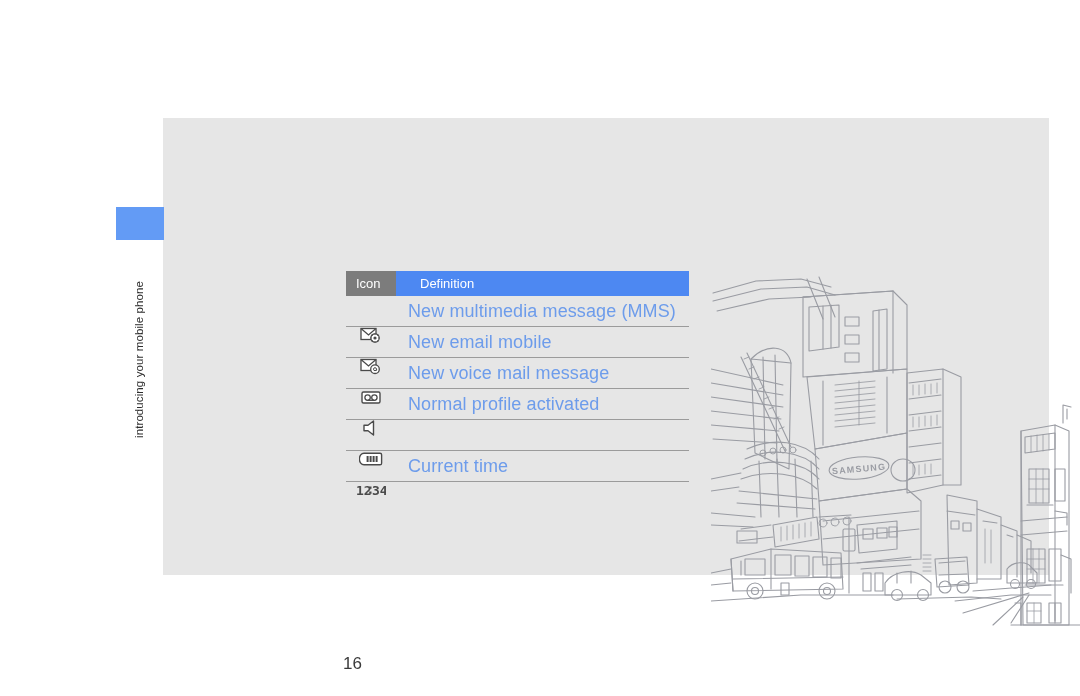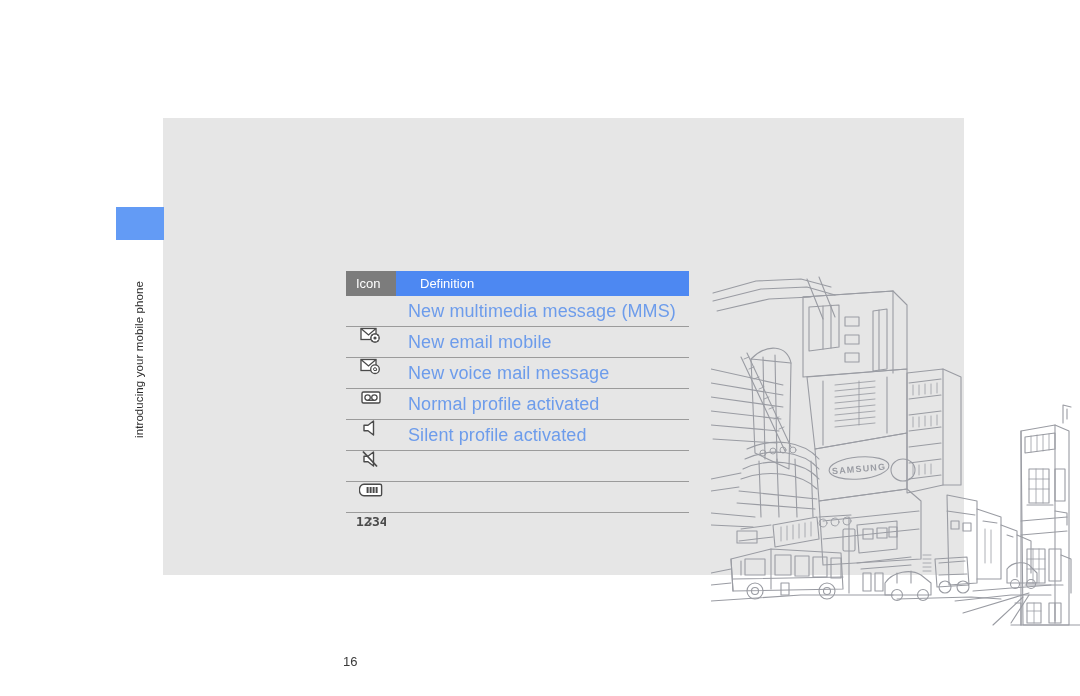--- a/index.html
+++ b/index.html
@@ -17,21 +17,21 @@
     width: 1080px;
     height: 696px;
     background: #ffffff;
   }
 
   
   .page-panel {
     position: absolute;
     left: 163px;
     top: 118px;
-    width: 801px;
+    width: 886px;
     height: 457px;
     background: #e6e6e6;
   }
 
   
   .chapter-tab {
     position: absolute;
     left: 116px;
     top: 207px;
     width: 48px;
@@ -116,21 +116,21 @@
   }
 
   
   .glyph { display: block; }
 
   
   .page-num {
     position: absolute;
     left: 180px;
     top: 536px;
-    font-size: 13px;
+    font-size: 17px;
     color: #3a3a3a;
   }
 
   
   .illustration {
     position: absolute;
     left: 548px;
     top: 155px;
     width: 370px;
     height: 360px;
@@ -200,29 +200,20 @@
 
       <div class="tbl-row">
         <div class="cell-icon">
           <svg class="glyph" width="20" height="18" viewBox="0 0 20 18">
             <path d="M3 6.2 L3 11.8 L7 11.8 L12.5 16 L12.5 2 L7 6.2 Z" fill="#ffffff" stroke="#4a4a4a" stroke-width="1.4" stroke-linejoin="round"></path>
           </svg>
         </div>
         <div class="cell-def">Normal profile activated</div>
       </div>
 
-      <div class="tbl-row">
-        <div class="cell-icon">
-          <svg class="glyph" width="20" height="18" viewBox="0 0 20 18">
-            <path d="M3 6.2 L3 11.8 L7 11.8 L12.5 16 L12.5 2 L7 6.2 Z" fill="#ffffff" stroke="#4a4a4a" stroke-width="1.4" stroke-linejoin="round"></path>
-            <line x1="2" y1="1.5" x2="16" y2="16.5" stroke="#4a4a4a" stroke-width="1.8"></line>
-          </svg>
-        </div>
-        <div class="cell-def">Silent profile activated</div>
-      </div>
 
       <div class="tbl-row">
         <div class="cell-icon">
           <svg class="glyph" width="24" height="14" viewBox="0 0 24 14">
             <path d="M5 1.2 L21 1.2 A1.6 1.6 0 0 1 22.6 2.8 L22.6 11.2 A1.6 1.6 0 0 1 21 12.8 L5 12.8
                      A4 5 0 0 1 5 1.2 Z" fill="#ffffff" stroke="#4a4a4a" stroke-width="1.4"></path>
             <g fill="#4a4a4a">
               <rect x="7.6" y="4" width="2" height="6"></rect>
               <rect x="10.6" y="4" width="2" height="6"></rect>
               <rect x="13.6" y="4" width="2" height="6"></rect>
@@ -236,20 +227,21 @@
         <div class="cell-icon">
           <svg class="glyph" width="30" height="15" viewBox="0 0 30 15">
             <g fill="#4a4a4a" font-family="'DejaVu Sans Mono', monospace" font-size="13" font-weight="bold">
               <text x="0" y="12">12</text>
               <text x="16" y="12">34</text>
             </g>
             <rect x="13.2" y="3.5" width="2.3" height="2.3" fill="#4a4a4a"></rect>
             <rect x="13.2" y="8.5" width="2.3" height="2.3" fill="#4a4a4a"></rect>
           </svg>
         </div>
+        <div class="cell-def">Current time</div>
       </div>
 
     </div>
 
     <div class="illustration">
       <svg width="370" height="360" viewBox="0 0 370 360">
         <g fill="none" stroke="#9a9ca3" stroke-width="1.1" stroke-linejoin="round" stroke-linecap="round">
 
           <path d="M2 20 L45 8 L90 6 L120 14"></path>
           <path d="M2 28 L50 16 L96 14 L124 22"></path>

